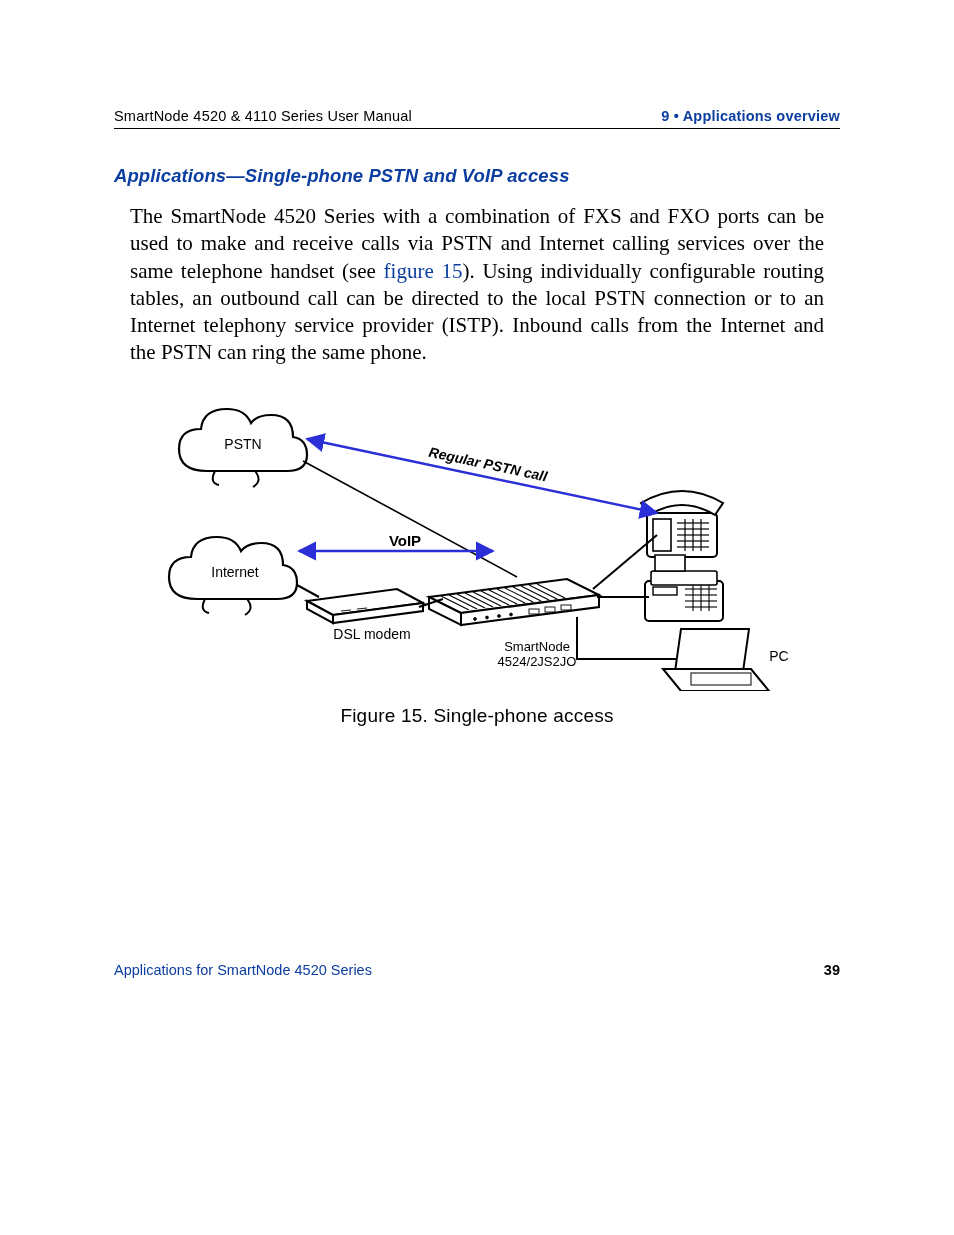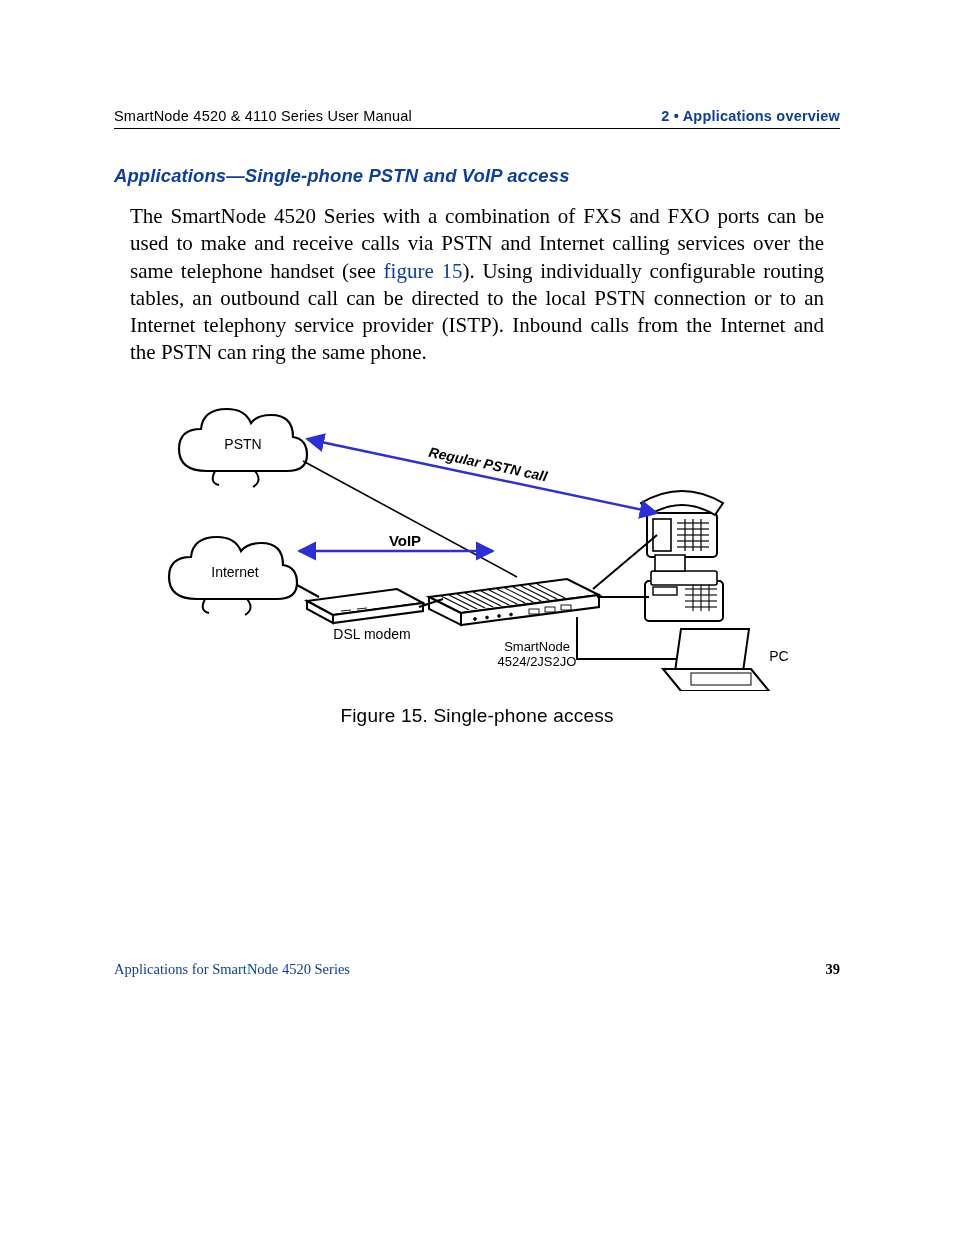--- a/index.html
+++ b/index.html
@@ -73,42 +73,42 @@
     letter-spacing: 0.2px;
   }
   .footer {
     position: absolute;
     left: 114px;
     right: 114px;
     bottom: 70px;
     display: flex;
     justify-content: space-between;
     align-items: baseline;
-    font-family: Liberation Serif, serif;
+    font-family: Liberation Sans, sans-serif;
     font-size: 14.5px;
   }
   .footer .left { color: #0b3ea0; }
   .footer .right { font-weight: 700; }
 
   
   .lbl {
     font-family: "Futura", "Trebuchet MS", Arial, sans-serif;
     fill: #000;
   }
   .lbl-bold { font-weight: 700; }
   .lbl-ital { font-style: italic; font-weight: 700; }
 </style>
 </head>
 <body>
 
 <div class="page">
 
   <div class="running-head">
     <span class="left">SmartNode 4520 &amp; 4110 Series User Manual</span>
-    <span class="right">2 • Applications overview</span>
+    <span class="right">9 • Applications overview</span>
   </div>
   <hr class="head-rule">
 
   <h2 class="section-title">Applications—Single-phone PSTN and VoIP access</h2>
 
   <p class="body-text">
     <span>The SmartNode 4520 Series with a combination of FXS and FXO ports can be used to make and receive calls via PSTN and Internet calling services over the same telephone handset (see </span><a href="#" class="ref">figure 15</a><span>). Using individually configurable routing tables, an outbound call can be directed to the local PSTN connection or to an Internet telephony service provider (ISTP). Inbound calls from the Internet and the PSTN can ring the same phone.</span>
   </p>
 
   <div class="figure-wrap">

